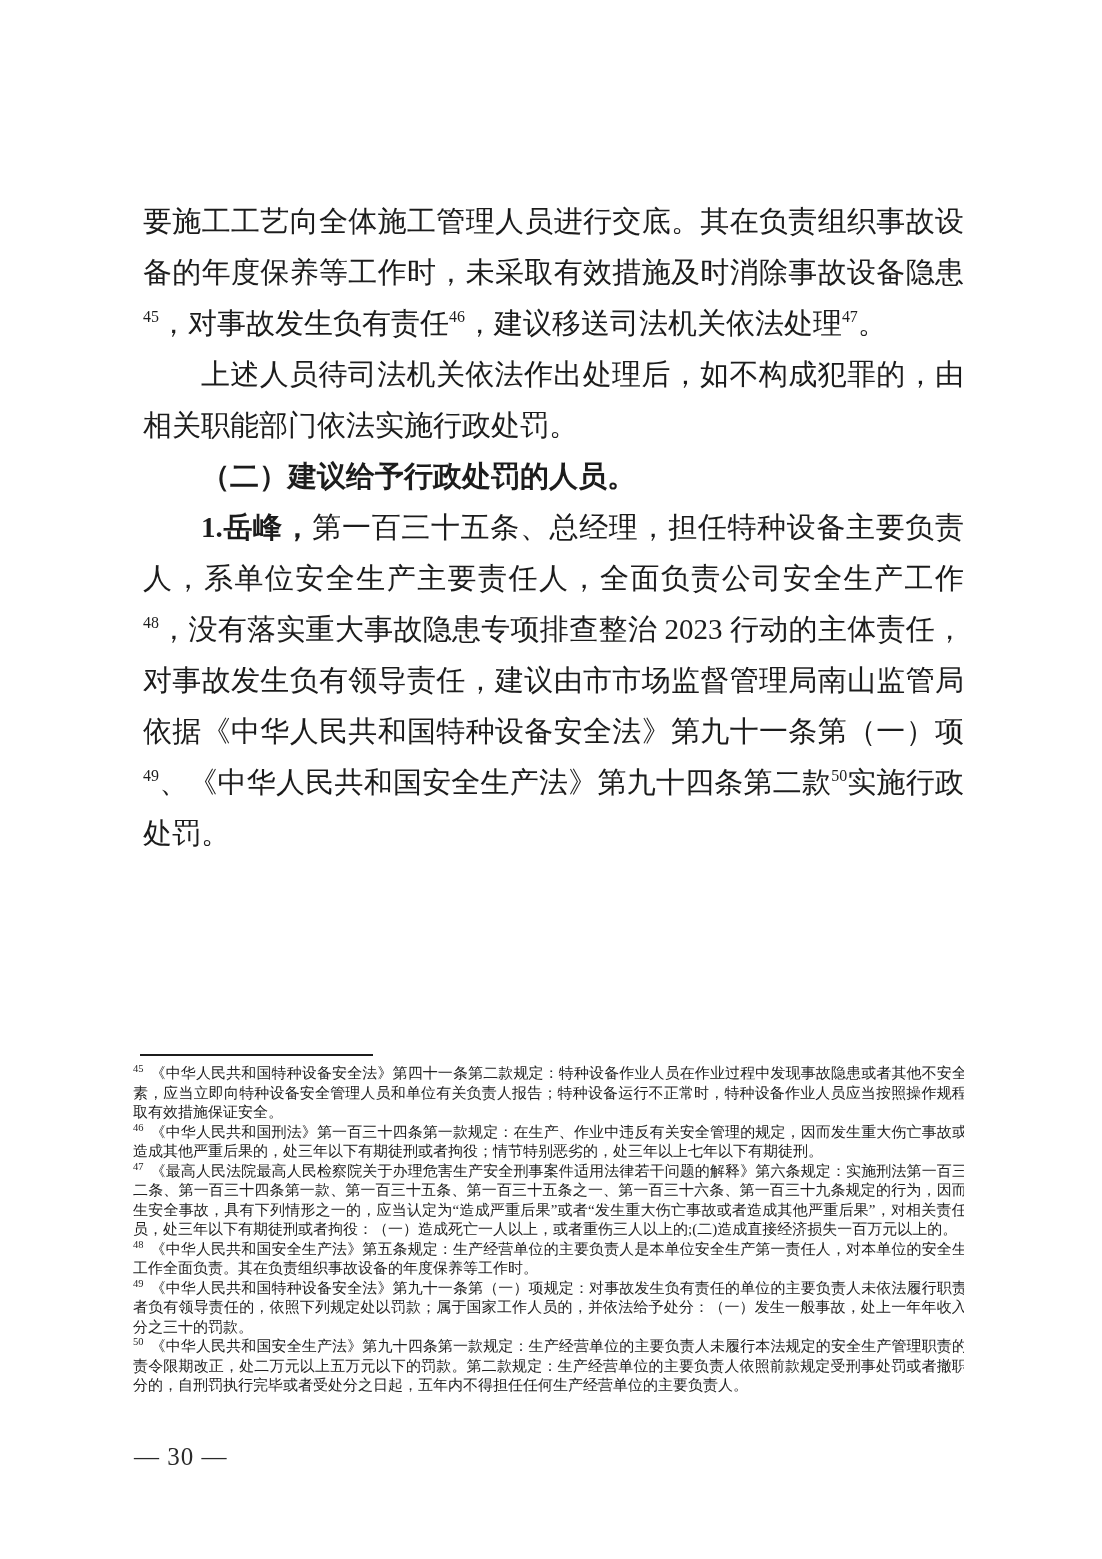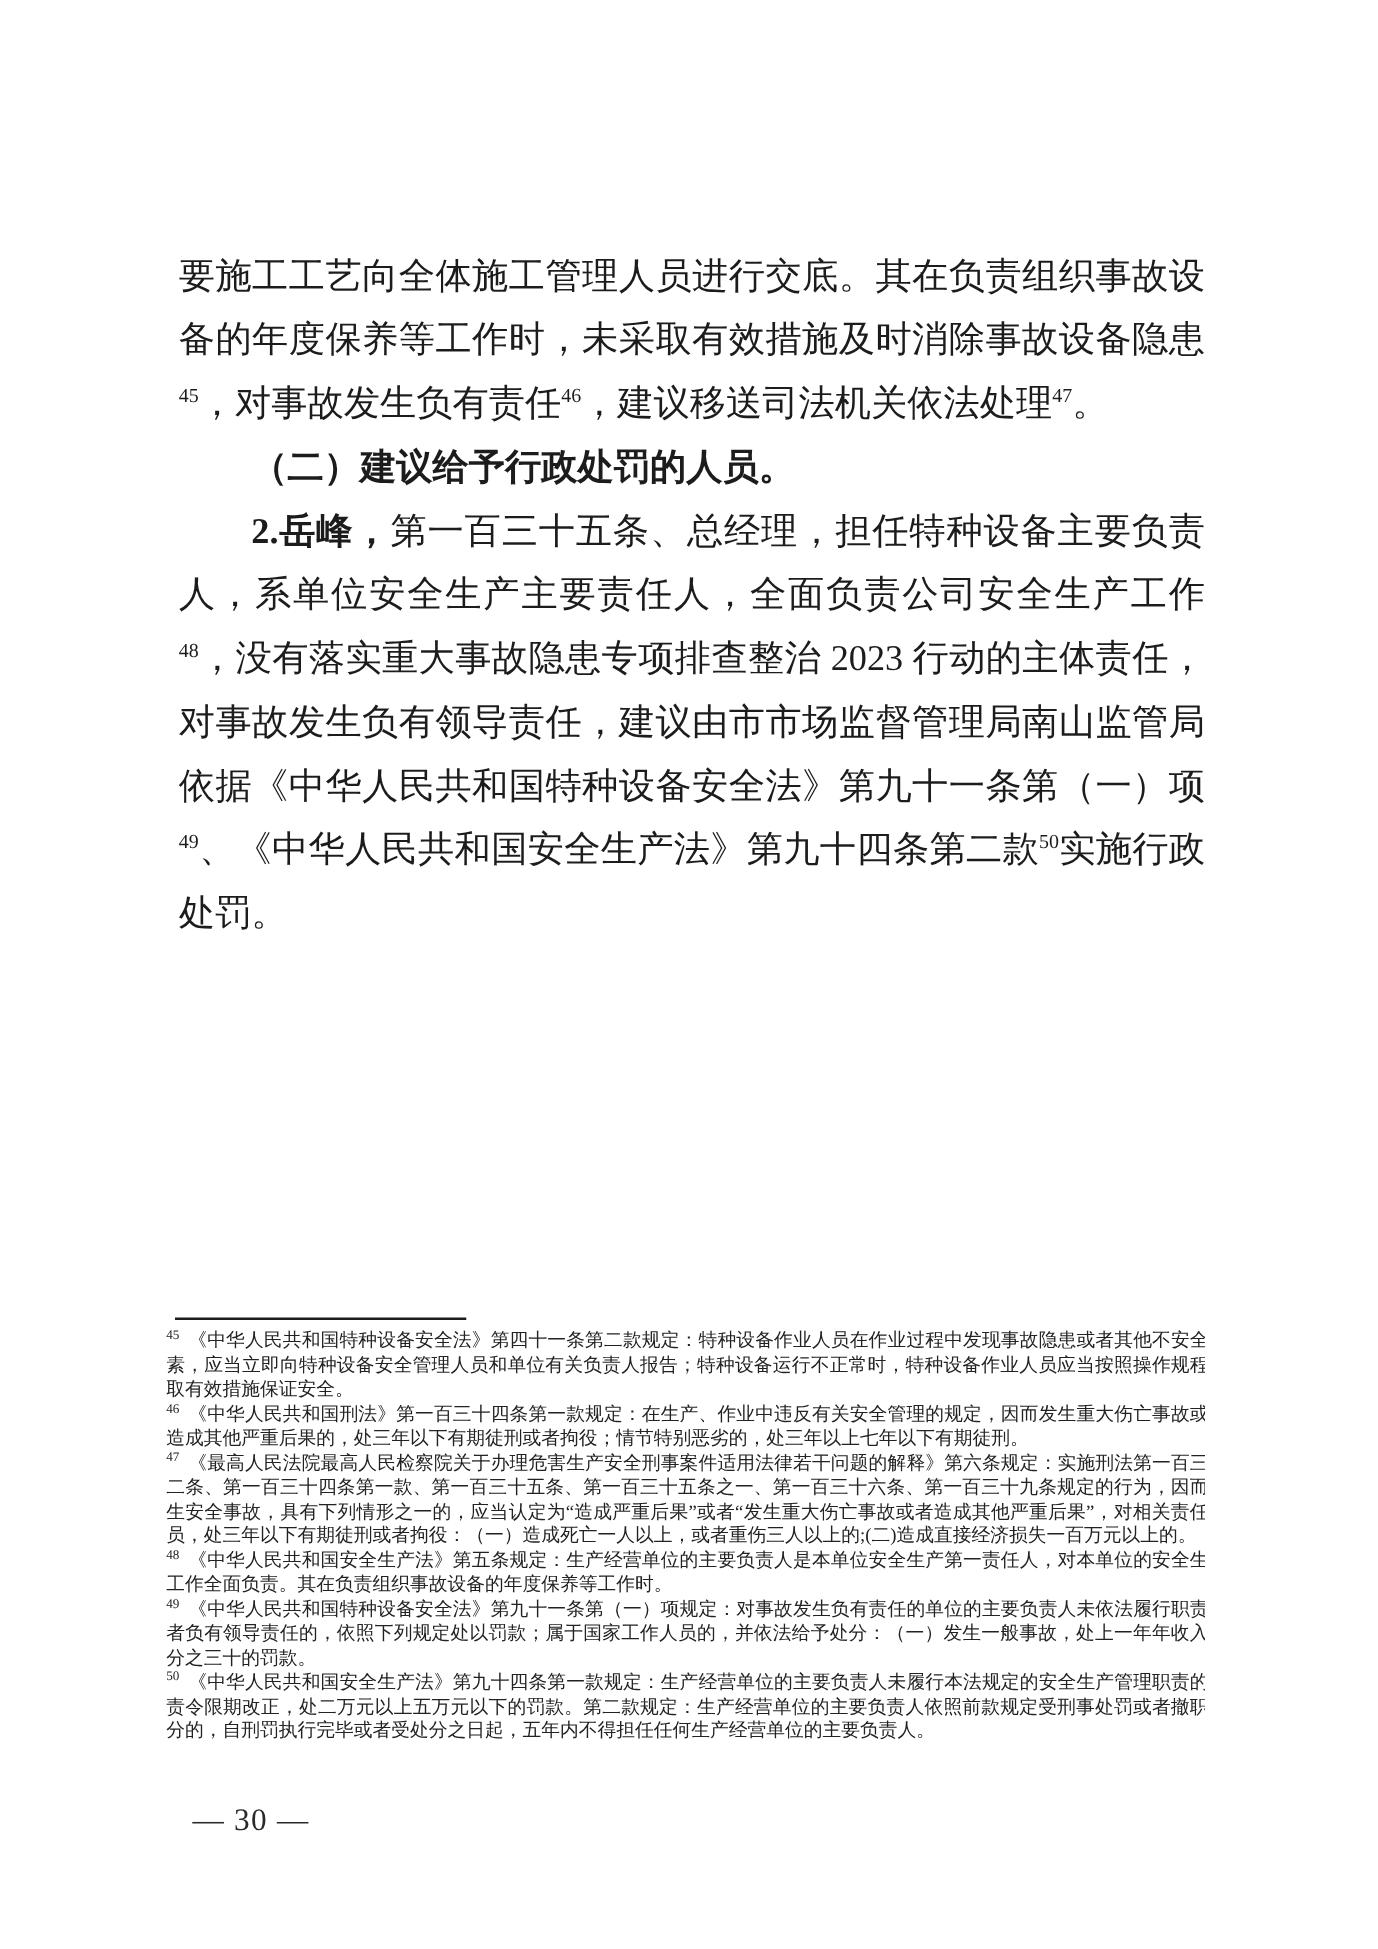--- a/index.html
+++ b/index.html
@@ -51,35 +51,36 @@
   }
   .footnote { text-align: justify; }
   .fn-marker {
     font-size: 0.7em;
     line-height: 0;
     vertical-align: super;
     margin-right: 7px;
   }
   .page-number {
     position: absolute;
-    left: 154px;
+    left: 134px;
     top: 1443px;
     font-size: 25px;
     letter-spacing: 1px;
     color: #2a2a2a;
   }
 </style>
 </head>
 <body>
 
 <div class="page">
   <main class="body-block">
       <p class="para"><span>要施工工艺向全体施工管理人员进行交底。其在负责组织事故设备的年度保养等工作时，未采取有效措施及时消除事故设备隐患</span><sup>45</sup><span>，对事故发生负有责任</span><sup>46</sup><span>，建议移送司法机关依法处理</span><sup>47</sup><span>。</span></p>
+      <p class="para indent"><span>上述人员待司法机关依法作出处理后，如不构成犯罪的，由相关职能部门依法实施行政处罚。</span></p>
       <p class="para indent heading"><b>（二）建议给予行政处罚的人员。</b></p>
-      <p class="para indent"><b>2.岳峰，</b><span>第一百三十五条、总经理，担任特种设备主要负责人，系单位安全生产主要责任人，全面负责公司安全生产工作</span><sup>48</sup><span>，没有落实重大事故隐患专项排查整治 2023 行动的主体责任，对事故发生负有领导责任，建议由市市场监督管理局南山监管局依据《中华人民共和国特种设备安全法》第九十一条第（一）项</span><sup>49</sup><span>、《中华人民共和国安全生产法》第九十四条第二款</span><sup>50</sup><span>实施行政处罚。</span></p>
+      <p class="para indent"><b>1.岳峰，</b><span>第一百三十五条、总经理，担任特种设备主要负责人，系单位安全生产主要责任人，全面负责公司安全生产工作</span><sup>48</sup><span>，没有落实重大事故隐患专项排查整治 2023 行动的主体责任，对事故发生负有领导责任，建议由市市场监督管理局南山监管局依据《中华人民共和国特种设备安全法》第九十一条第（一）项</span><sup>49</sup><span>、《中华人民共和国安全生产法》第九十四条第二款</span><sup>50</sup><span>实施行政处罚。</span></p>
     </main>
   <hr class="fn-divider">
   <section class="footnotes-block">
       <div class="footnote"><sup class="fn-marker">45</sup><span>《中华人民共和国特种设备安全法》第四十一条第二款规定：特种设备作业人员在作业过程中发现事故隐患或者其他不安全因素，应当立即向特种设备安全管理人员和单位有关负责人报告；特种设备运行不正常时，特种设备作业人员应当按照操作规程采取有效措施保证安全。</span></div>
       <div class="footnote"><sup class="fn-marker">46</sup><span>《中华人民共和国刑法》第一百三十四条第一款规定：在生产、作业中违反有关安全管理的规定，因而发生重大伤亡事故或者造成其他严重后果的，处三年以下有期徒刑或者拘役；情节特别恶劣的，处三年以上七年以下有期徒刑。</span></div>
       <div class="footnote"><sup class="fn-marker">47</sup><span>《最高人民法院最高人民检察院关于办理危害生产安全刑事案件适用法律若干问题的解释》第六条规定：实施刑法第一百三十二条、第一百三十四条第一款、第一百三十五条、第一百三十五条之一、第一百三十六条、第一百三十九条规定的行为，因而发生安全事故，具有下列情形之一的，应当认定为“造成严重后果”或者“发生重大伤亡事故或者造成其他严重后果”，对相关责任人员，处三年以下有期徒刑或者拘役：（一）造成死亡一人以上，或者重伤三人以上的;(二)造成直接经济损失一百万元以上的。</span></div>
       <div class="footnote"><sup class="fn-marker">48</sup><span>《中华人民共和国安全生产法》第五条规定：生产经营单位的主要负责人是本单位安全生产第一责任人，对本单位的安全生产工作全面负责。其在负责组织事故设备的年度保养等工作时。</span></div>
       <div class="footnote"><sup class="fn-marker">49</sup><span>《中华人民共和国特种设备安全法》第九十一条第（一）项规定：对事故发生负有责任的单位的主要负责人未依法履行职责或者负有领导责任的，依照下列规定处以罚款；属于国家工作人员的，并依法给予处分：（一）发生一般事故，处上一年年收入百分之三十的罚款。</span></div>
       <div class="footnote"><sup class="fn-marker">50</sup><span>《中华人民共和国安全生产法》第九十四条第一款规定：生产经营单位的主要负责人未履行本法规定的安全生产管理职责的，责令限期改正，处二万元以上五万元以下的罚款。第二款规定：生产经营单位的主要负责人依照前款规定受刑事处罚或者撤职处分的，自刑罚执行完毕或者受处分之日起，五年内不得担任任何生产经营单位的主要负责人。</span></div>
     </section>

